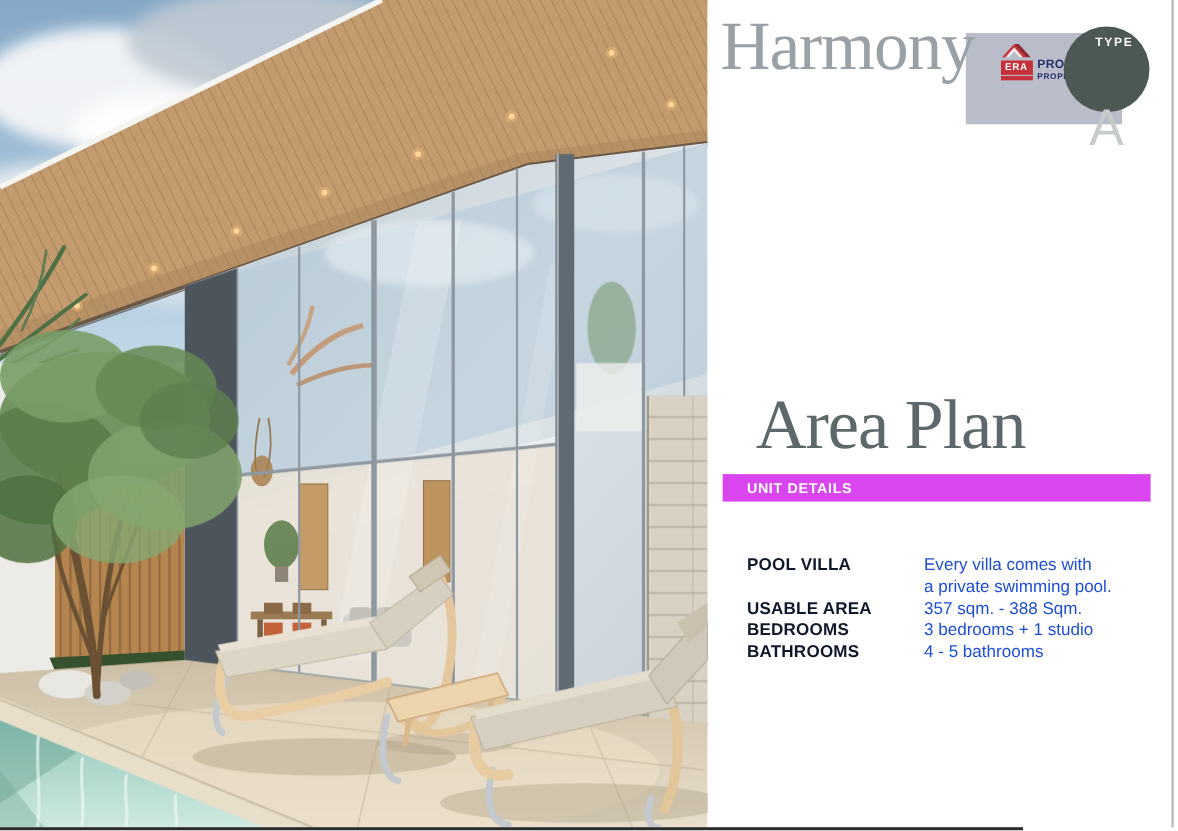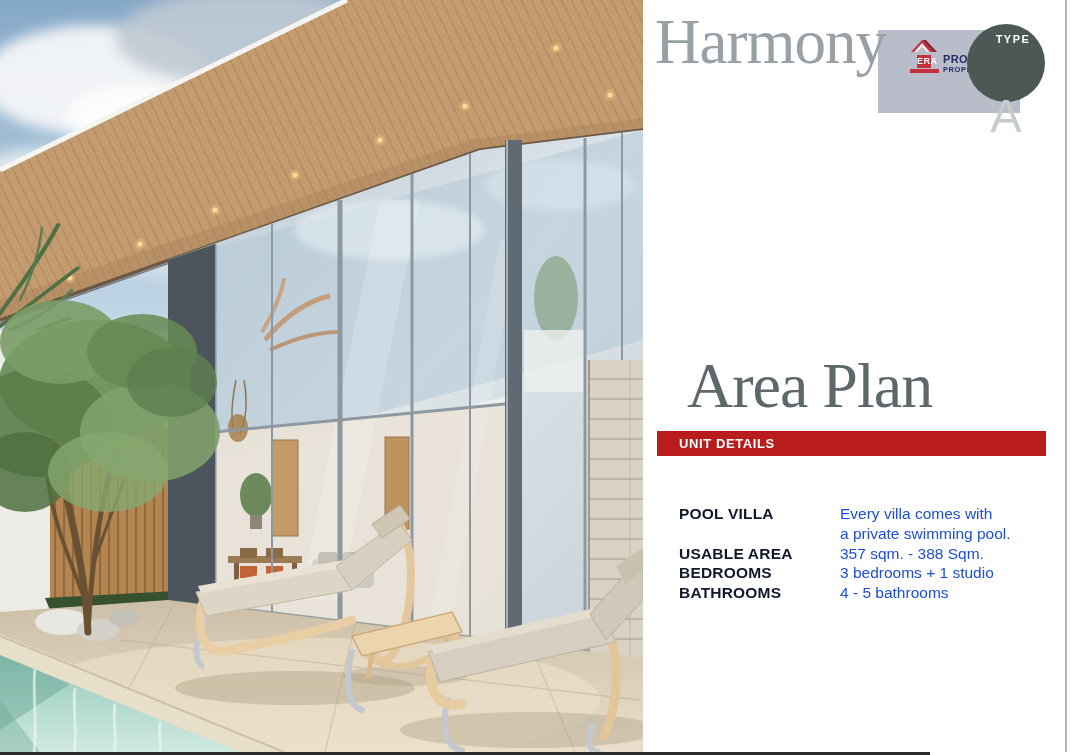--- a/index.html
+++ b/index.html
@@ -22,38 +22,38 @@
     display:flex; flex-direction:column; align-items:center; padding-top:9px;gap:48px; }
   .type-label { font-size:11px; font-weight:700; letter-spacing:1.5px; color:#ffffff;
     margin-left:14px; }
   .type-value { font-size:47px; font-weight:400; color:#c6cbcb; line-height:48px;
     margin-top:-1px; font-family:"Liberation Sans", sans-serif; }
 
   
   .era-logo { position:absolute; left:908px; top:38px; z-index:3; display:flex;
     align-items:flex-start; }
   .era-col { display:flex; flex-direction:column; align-items:center; }
-  .era-box { width:14px; height:13px; background:#c6303a; color:#fff;
+  .era-box { width:29px; height:13px; background:#c6303a; color:#fff;
     font-size:9px; font-weight:700; letter-spacing:.5px; text-align:center;
     line-height:13px; }
   .era-strip { width:29px; height:4px; background:#c6303a; margin-top:1px; }
   .prompt-col { margin-left:3px; margin-top:16px; display:flex; flex-direction:column; }
   .prompt-word { font-size:11px; font-weight:700; color:#232d66; letter-spacing:.3px;
     line-height:11px; }
   .property-word { font-size:7.5px; font-weight:700; color:#232d66; letter-spacing:.6px;
     line-height:8px; margin-top:1px; }
   .red-bracket { width:5px; height:17px; margin-left:2px; margin-top:16px;
     border-top:2px solid #c6303a; border-right:2px solid #c6303a;
     border-bottom:2px solid #c6303a; }
 
   .section-heading { position:absolute; left:655px; top:354px;
     font-family:"Liberation Serif", serif; font-weight:400;
     font-size:64px; line-height:64px; letter-spacing:-1px; color:#5c686a;margin-left:32px; }
   .unit-bar { position:absolute; left:657px; top:431px; width:389px; height:25px;
-    background:#b91c1c; color:#ffffff; font-size:13px; font-weight:700;
+    background:#d946ef; color:#ffffff; font-size:13px; font-weight:700;
     letter-spacing:.6px; line-height:25px; padding-left:22px; }
 
   .details { position:absolute; left:679px; top:504px; width:364px;
     font-size:15.5px; line-height:19.8px; }
   .detail-row { display:grid; grid-template-columns:161px 1fr; }
   .detail-label { font-weight:700; color:#0f172a; letter-spacing:.2px; }
   .detail-value { color:#1d4ed8; }
 
   .bottom-strip { position:absolute; left:0; top:752px; width:930px; height:3px;
     background:#2a2a28; }

